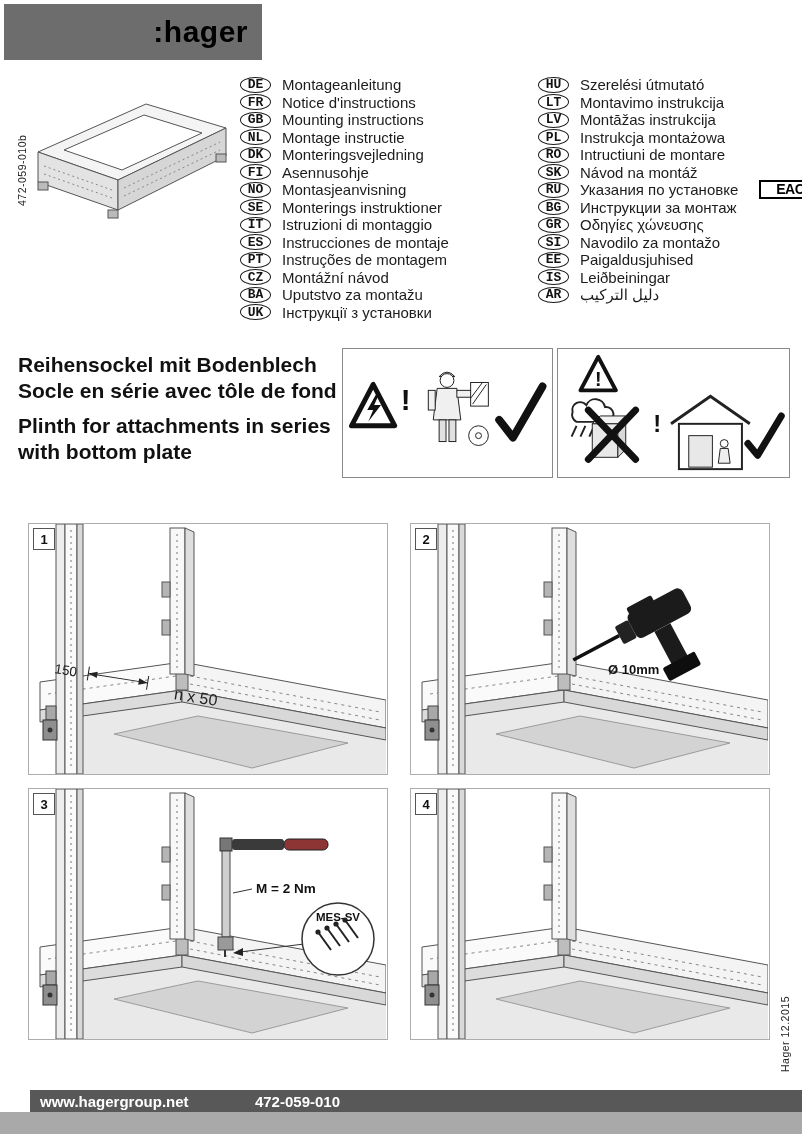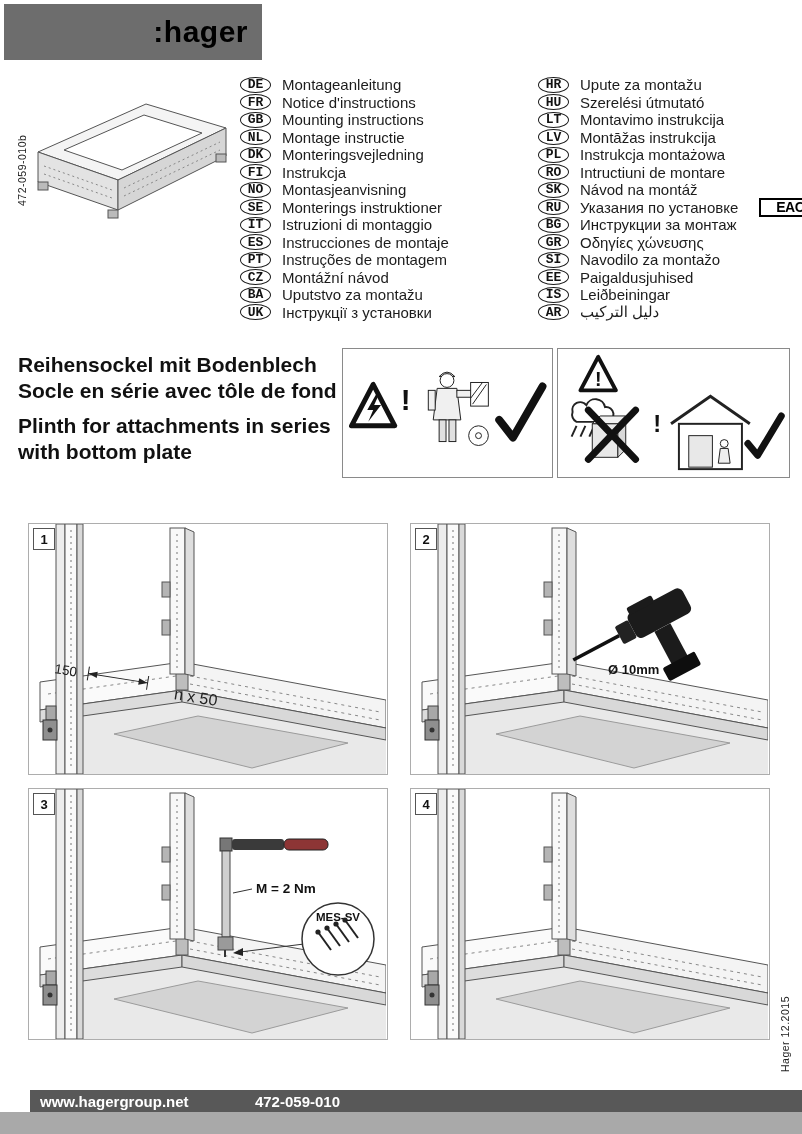--- a/index.html
+++ b/index.html
@@ -136,21 +136,21 @@
         <span class="lang-text">Montage instructie</span>
 
       </div>
       <div class="lang-row">
         <span class="lang-code">DK</span>
         <span class="lang-text">Monteringsvejledning</span>
 
       </div>
       <div class="lang-row">
         <span class="lang-code">FI</span>
-        <span class="lang-text">Instrukcja</span>
+        <span class="lang-text">Asennusohje</span>
 
       </div>
       <div class="lang-row">
         <span class="lang-code">NO</span>
         <span class="lang-text">Montasjeanvisning</span>
 
       </div>
       <div class="lang-row">
         <span class="lang-code">SE</span>
         <span class="lang-text">Monterings instruktioner</span>
@@ -182,25 +182,20 @@
 
       </div>
       <div class="lang-row">
         <span class="lang-code">UK</span>
         <span class="lang-text">Інструкції з установки</span>
 
       </div>
     </div>
   <div id="lang-right" class="lang-col">
 
-  <div class="lang-row">
-        <span class="lang-code">HR</span>
-        <span class="lang-text">Upute za montažu</span>
-
-      </div>
       <div class="lang-row">
         <span class="lang-code">HU</span>
         <span class="lang-text">Szerelési útmutató</span>
 
       </div>
       <div class="lang-row">
         <span class="lang-code">LT</span>
         <span class="lang-text">Montavimo instrukcija</span>
 
       </div>

